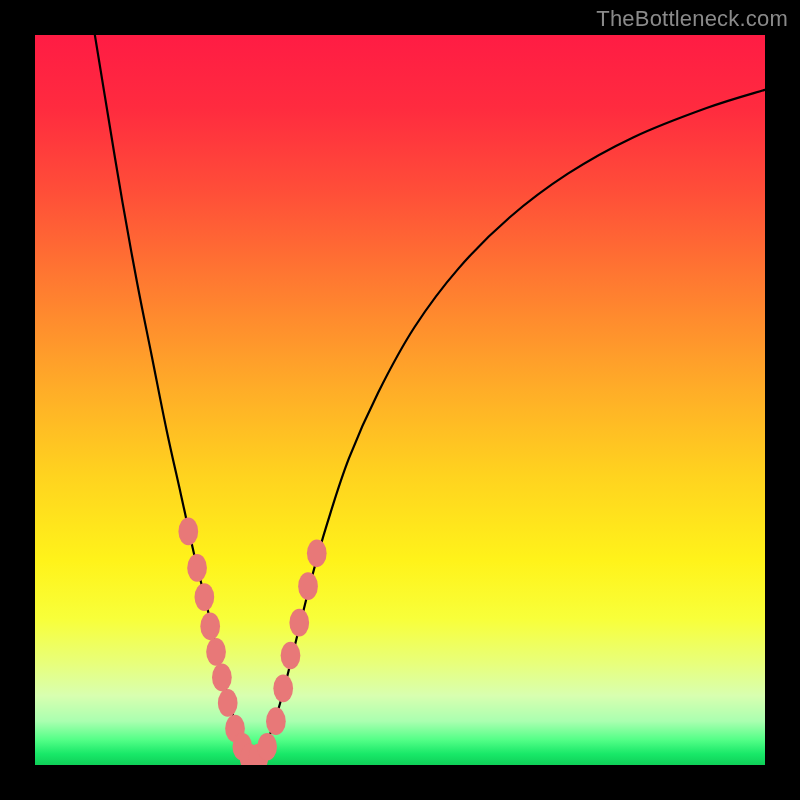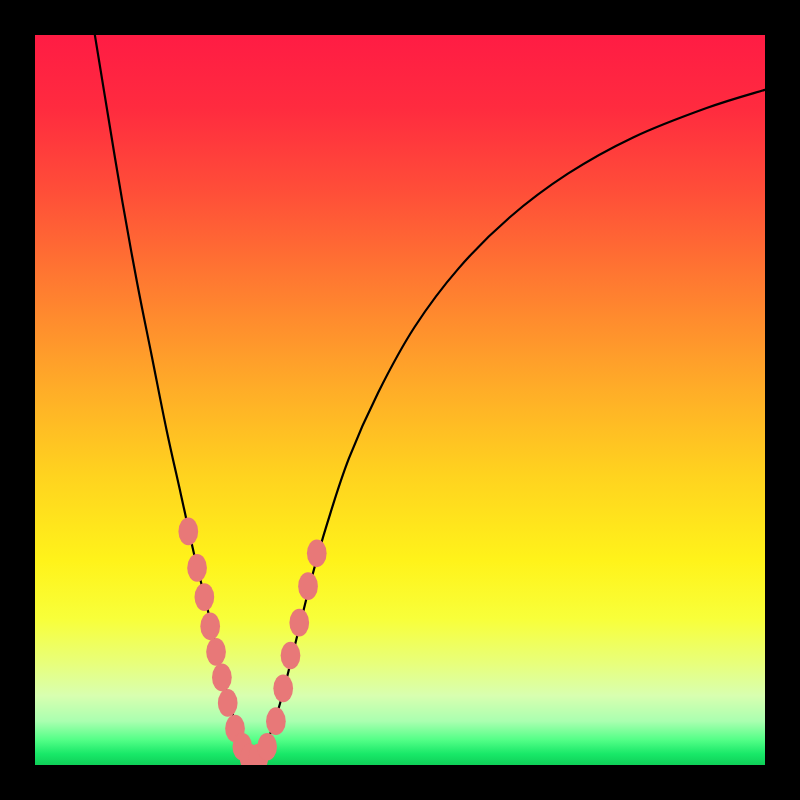--- a/index.html
+++ b/index.html
@@ -89,13 +89,14 @@
           <ellipse cx="31.80" cy="97.50" rx="1.35" ry="1.9" fill="#e87878"></ellipse>
           <ellipse cx="33.00" cy="94.00" rx="1.35" ry="1.9" fill="#e87878"></ellipse>
           <ellipse cx="34.00" cy="89.50" rx="1.35" ry="1.9" fill="#e87878"></ellipse>
           <ellipse cx="35.00" cy="85.00" rx="1.35" ry="1.9" fill="#e87878"></ellipse>
           <ellipse cx="36.20" cy="80.50" rx="1.35" ry="1.9" fill="#e87878"></ellipse>
           <ellipse cx="37.40" cy="75.50" rx="1.35" ry="1.9" fill="#e87878"></ellipse>
           <ellipse cx="38.60" cy="71.00" rx="1.35" ry="1.9" fill="#e87878"></ellipse>
         </g>
     </svg>
   </div>
+  <div class="watermark">TheBottleneck.com</div>
 </div>
 
 </body></html>

